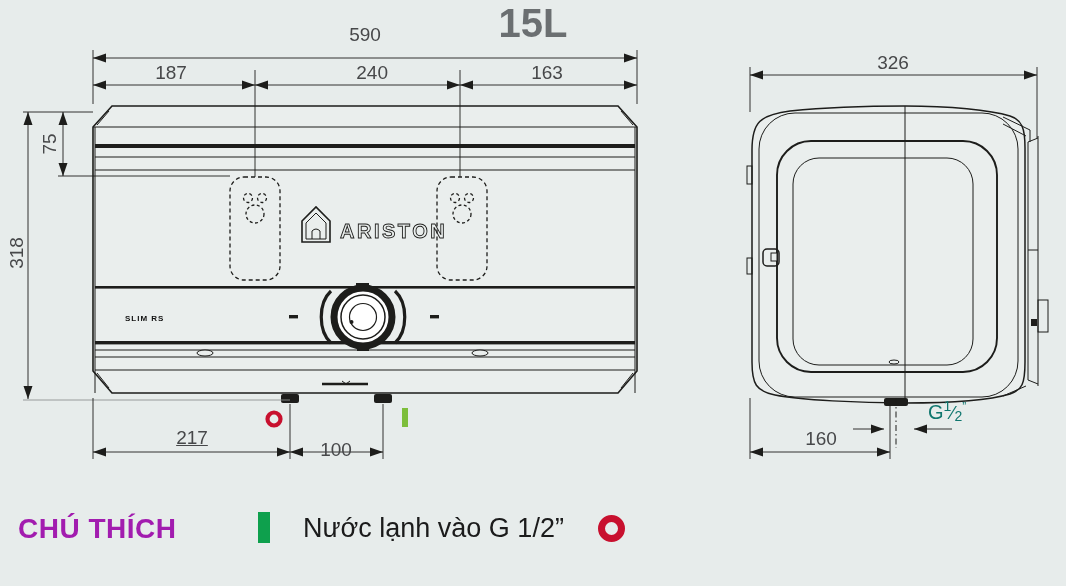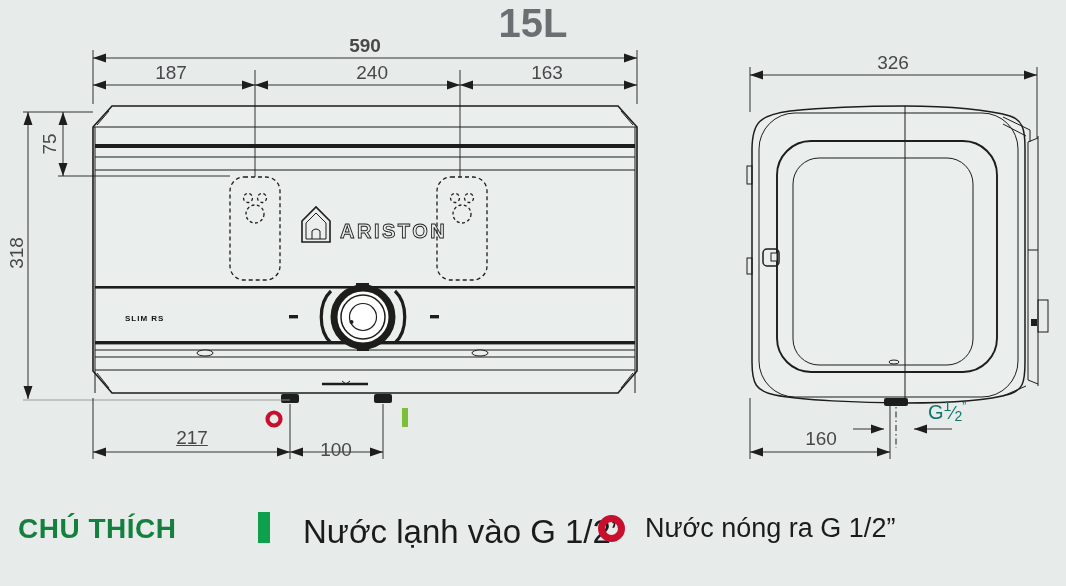--- a/index.html
+++ b/index.html
@@ -12,23 +12,23 @@
   #title{position:absolute;left:483px;top:0;width:100px;text-align:center;
          font-size:40px;line-height:46px;font-weight:600;color:#6b6f71;}
   #thread{position:absolute;left:928px;top:398px;font-size:20px;color:#0f766e;}
   #thread .fr-num{font-size:14px;vertical-align:8px;}
   #thread .fr-den{font-size:14px;vertical-align:-2px;}
   #thread .fr-sl{font-size:19px;}
   #thread .fr-q{font-size:12px;vertical-align:8px;}
   
   #legend{position:absolute;left:0;top:505px;width:1066px;height:60px;}
   #legend-heading{position:absolute;left:18px;top:8px;font-size:28px;font-weight:800;
-                  letter-spacing:.5px;color:#15803d;}
+                  letter-spacing:.5px;color:#a21caf;}
   #legend-cold-marker{position:absolute;left:258px;top:7px;width:12px;height:31px;background:#0ea04d;}
-  #legend-cold-label{position:absolute;left:303px;top:8px;font-size:33px;color:#1b1b1b;}
+  #legend-cold-label{position:absolute;left:303px;top:8px;font-size:27px;color:#1b1b1b;}
   #legend-hot-marker{position:absolute;left:598px;top:10px;width:13px;height:13px;
                      border:7px solid #c8102e;border-radius:50%;background:transparent;}
   #legend-hot-label{position:absolute;left:645px;top:8px;font-size:27px;color:#1b1b1b;}
 </style>
 </head>
 <body>
 
 <div id="stage">
 
   <div id="title">15L</div>
@@ -189,36 +189,35 @@
         <polygon points="890,452 877,447.5 877,456.5" fill="#1d1d1b" stroke="none"></polygon>
 
         <line x1="853" y1="429" x2="884" y2="429"></line>
         <polygon points="884,429 871,424.5 871,433.5" fill="#1d1d1b" stroke="none"></polygon>
         <line x1="914" y1="429" x2="952" y2="429"></line>
         <polygon points="914,429 927,424.5 927,433.5" fill="#1d1d1b" stroke="none"></polygon>
       </g>
     </g>
   </svg>
 
-  <div class="dim" style="left:330px;top:36px;width:70px;font-weight:bold;">590</div>
+  <div class="dim" style="left:330px;top:25px;width:70px;">590</div>
   <div class="dim" style="left:136px;top:63px;width:70px;">187</div>
   <div class="dim" style="left:318px;top:63px;width:70px;text-align:right;">240</div>
   <div class="dim" style="left:512px;top:63px;width:70px;">163</div>
   <div class="dim vert" style="left:28px;top:134px;width:44px;">75</div>
   <div class="dim vert" style="left:-8px;top:243px;width:50px;">318</div>
   <div class="dim" style="left:157px;top:428px;width:70px;text-decoration:underline;">217</div>
   <div class="dim" style="left:301px;top:440px;width:70px;">100</div>
   <div class="dim" style="left:858px;top:53px;width:70px;">326</div>
   <div class="dim" style="left:786px;top:429px;width:70px;">160</div>
 
   <div id="thread">
     <span>G</span><span class="fr-num">1</span><span class="fr-sl">⁄</span><span class="fr-den">2</span><span class="fr-q">”</span>
   </div>
 
   <div id="legend">
     <div id="legend-heading">CHÚ THÍCH</div>
     <div id="legend-cold-marker"></div>
     <div id="legend-cold-label">Nước lạnh vào G 1/2”</div>
     <div id="legend-hot-marker"></div>
-    <div id="legend-hot-label">Nước nóng ra G 1/2”</div>
   </div>
 
 </div>
 
 </body></html>

